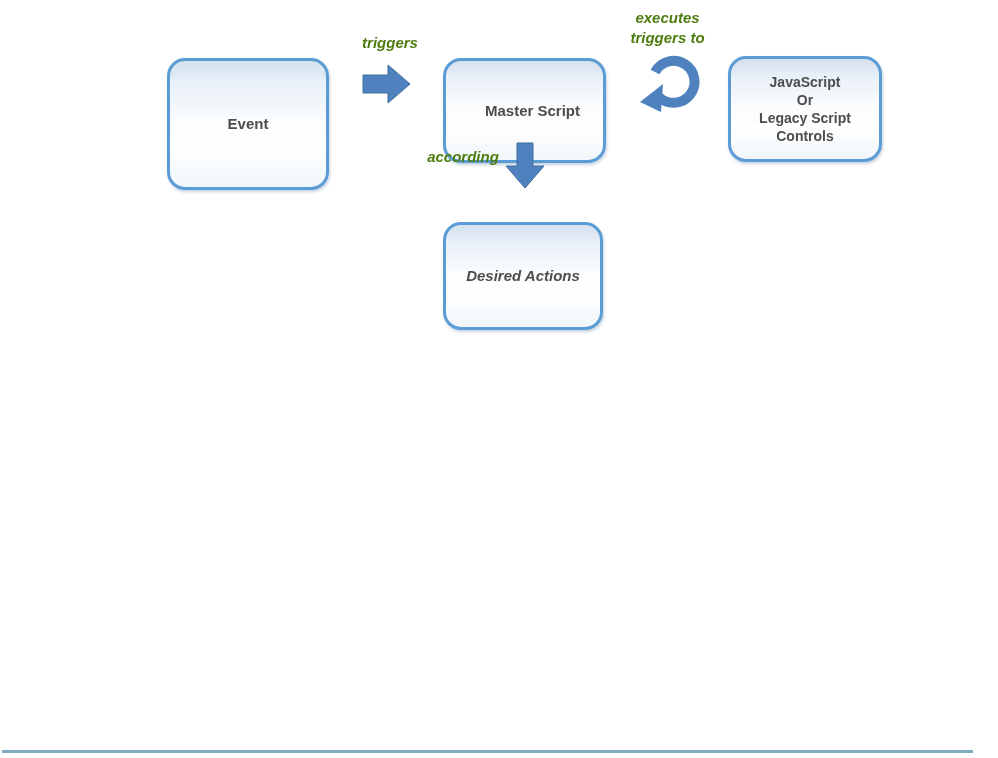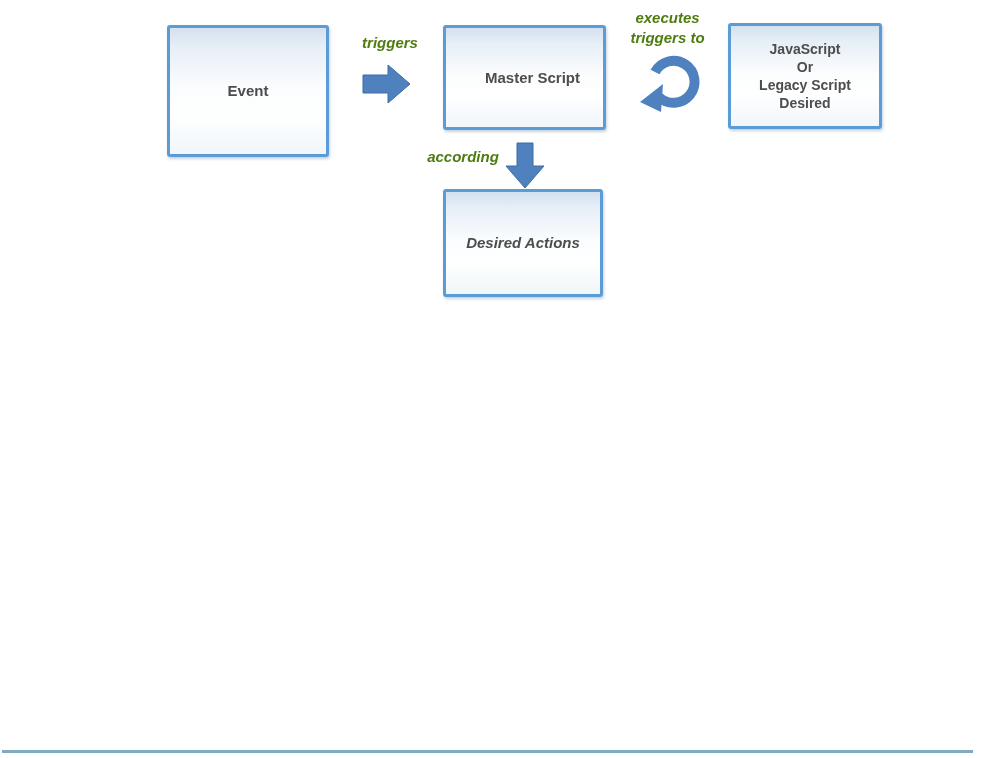--- a/index.html
+++ b/index.html
@@ -8,31 +8,32 @@
     position: relative;
     width: 998px;
     height: 758px;
     background: #ffffff;
     overflow: hidden;
     font-family: "Liberation Sans", sans-serif;
   }
   .node {
     position: absolute;
     border: 3px solid #5B9CD6;
-    border-radius: 3px;
+    border-radius: 18px;
     background: linear-gradient(180deg, #D4E1EF 0%, #E7EFF7 16%, #FAFCFE 46%, #FFFFFF 68%, #F0F6FA 100%);
     box-shadow: 1px 2px 3px rgba(130, 155, 185, 0.45);
     display: flex;
     flex-direction: column;
     justify-content: center;
     text-align: center;
     color: #4D4D4D;
     font-weight: bold;
     font-size: 15px;
     line-height: 18px;
+    margin-top: 33px;
   }
   .edge-label {
     position: absolute;
     font-weight: bold;
     font-style: italic;
     color: #4d7c0f;
     font-size: 15px;
     line-height: 20px;
     text-align: center;
     white-space: nowrap;
@@ -81,21 +82,21 @@
   </div>
   <svg class="arrow-svg arrow-loop" width="76" height="62" viewBox="0 0 76 62">
     <path d="M 22 20 A 21 21 0 1 1 26 45" fill="none" stroke="#4E81BD" stroke-width="10"></path>
     <polygon points="7,50 30,32 28,60" fill="#4E81BD"></polygon>
   </svg>
 
   <div class="node node-controls">
     <span>JavaScript</span>
     <span>Or</span>
     <span>Legacy Script</span>
-    <span>Desired</span>
+    <span>Controls</span>
   </div>
 
   <div class="edge-label label-performs">according</div>
   <svg class="arrow-svg arrow-performs" width="40" height="48" viewBox="0 0 40 48">
     <polygon points="12,1 28,1 28,24 39,24 20,46 1,24 12,24" fill="#4E81BD" stroke="#3E6CA0" stroke-width="1"></polygon>
   </svg>
 
   <div class="node node-desired">
     <span>Desired Actions</span>
   </div>

